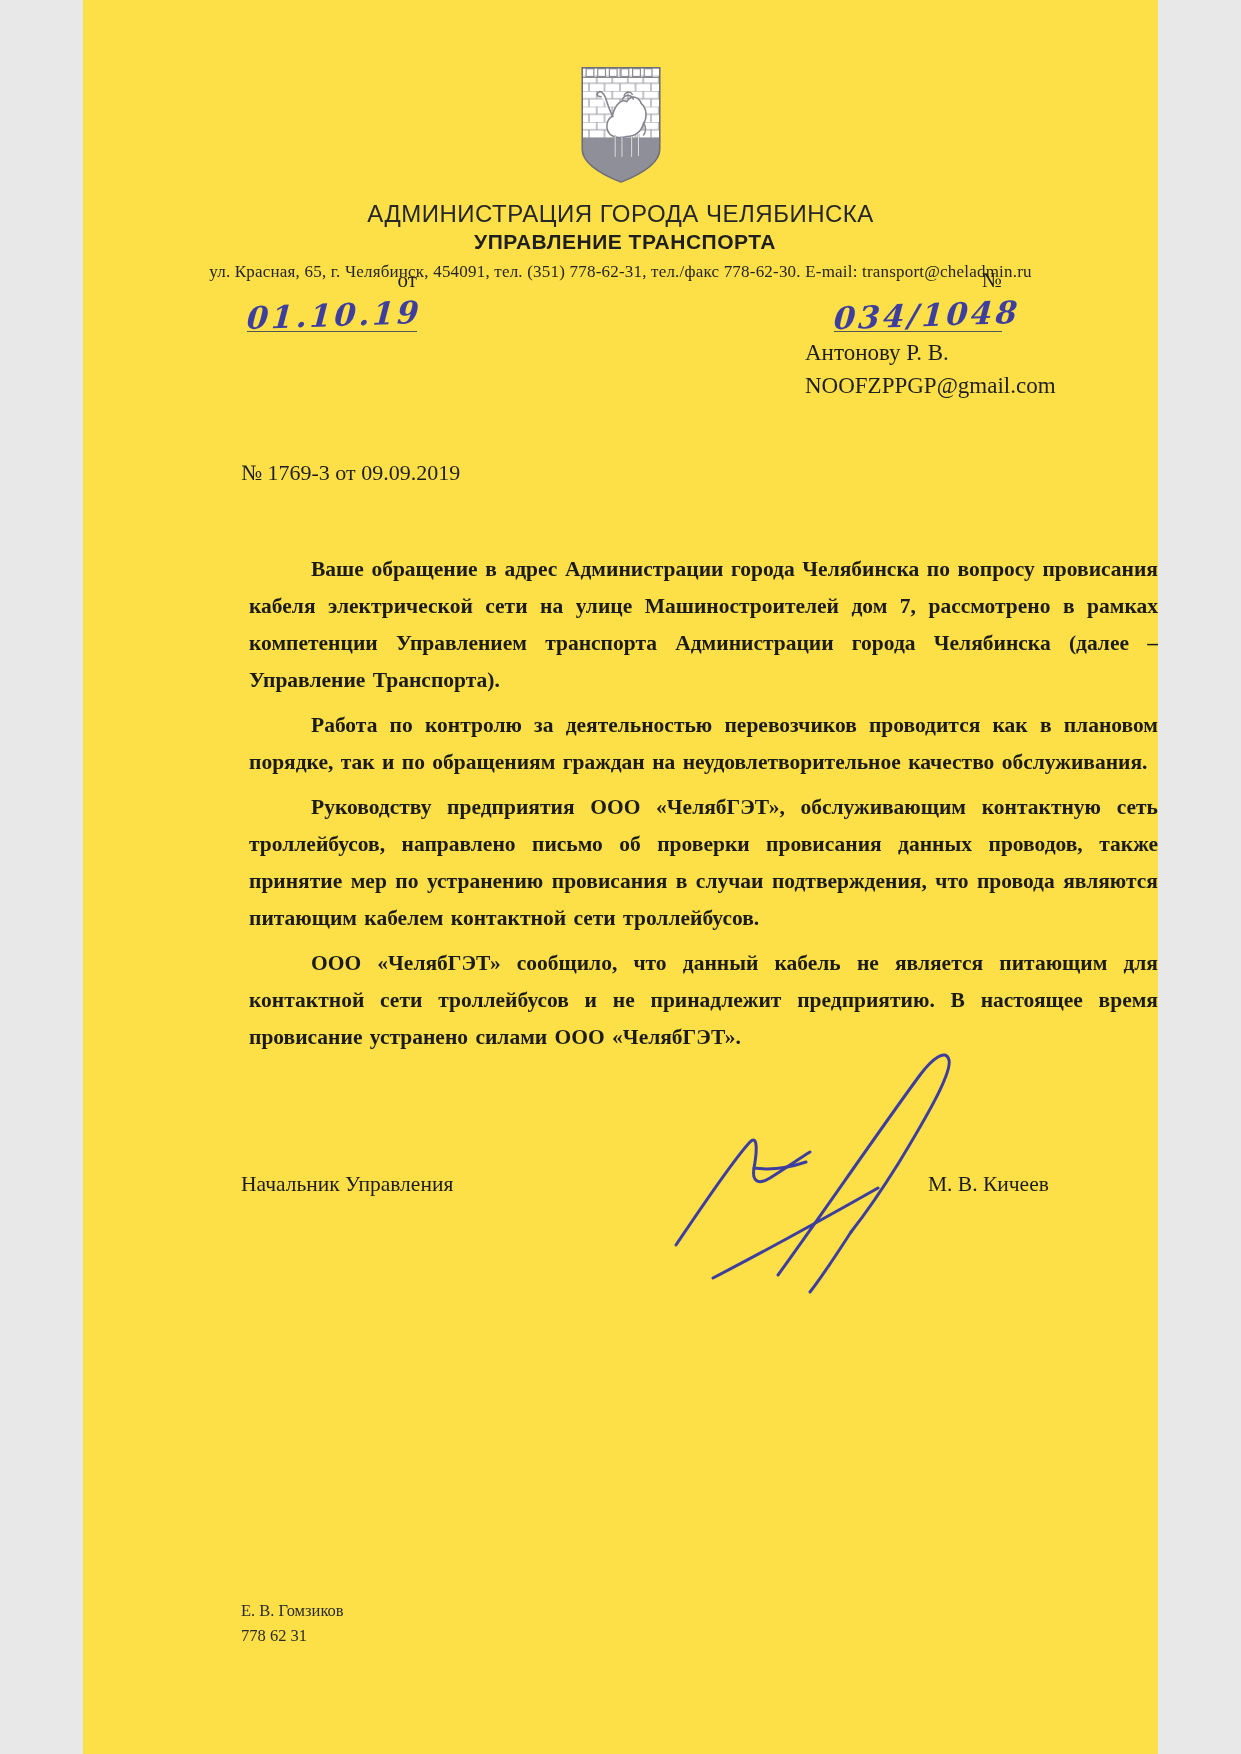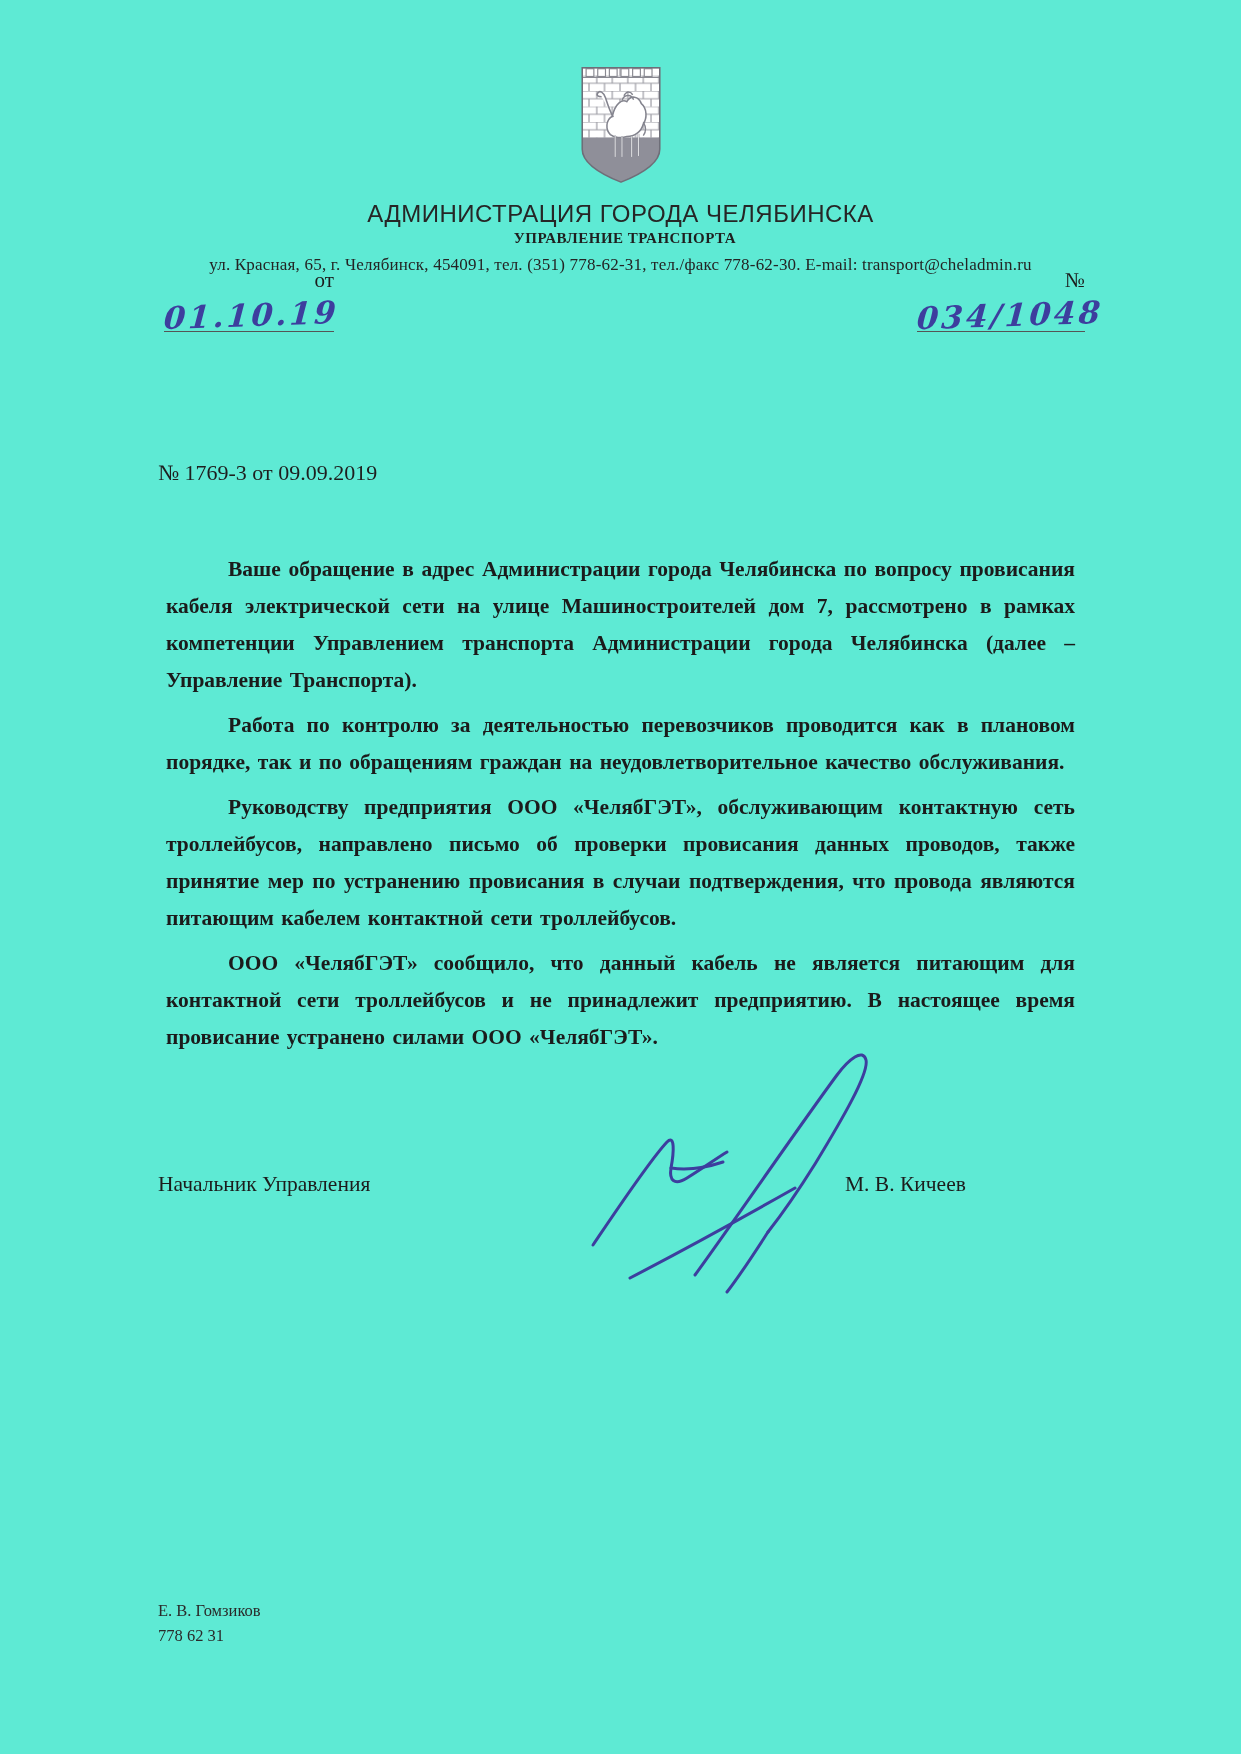--- a/index.html
+++ b/index.html
@@ -1,40 +1,40 @@
 <!DOCTYPE html>
 <html><head>
 <meta charset="utf-8">
 <style>
   html,body { margin:0; padding:0; background:#e8e8e8; }
   .page {
     position:relative;
-    width:1241px; height:1754px;
+    width:1075px; height:1754px;
     margin:0 auto;
-    background:#5eead4;
+    background:#fde047;
     font-family:"Liberation Serif", serif;
     color:#1c1c1c;
     overflow:hidden;
   }
 
   
   .letterhead {
     position:absolute; top:60px; left:0; right:0;
     text-align:center;
   }
   .emblem { display:inline-block; width:88px; height:126px; }
   .org-line1 {
     margin-top:10px;
     font-family:"Liberation Sans", sans-serif;
     font-size:24px; letter-spacing:0.5px; color:#262626;
   }
   .org-line2 {
     margin-top:2px;
-    font-family:Liberation Serif, serif;
-    font-size:15px; font-weight:bold; letter-spacing:0.5px; color:#1f1f1f;margin-left:9px;
+    font-family:Liberation Sans, sans-serif;
+    font-size:21px; font-weight:bold; letter-spacing:0.5px; color:#1f1f1f;margin-left:9px;
   }
   .address-line {
     margin-top:8px;
     font-size:17px; color:#242424; letter-spacing:0.2px;
   }
 
   
   .ref-fields {
     position:absolute; top:268px; left:158px; right:156px;
     display:flex; justify-content:space-between; align-items:flex-end;
@@ -162,20 +162,24 @@
       </span>
     </div>
     <div class="ref-field">
       <span class="label">№</span>
       <span class="fill-line num-line">
         <span class="handwriting">034/1048</span>
       </span>
     </div>
   </div>
 
+  <div class="recipient">
+    <div>Антонову Р. В.</div>
+    <div>NOOFZPPGP@gmail.com</div>
+  </div>
 
   <div class="reference-line">№ 1769-3 от 09.09.2019</div>
 
   <div class="body-text">
     <p>Ваше обращение в адрес Администрации города Челябинска по вопросу провисания кабеля электрической сети на улице Машиностроителей дом 7, рассмотрено в рамках компетенции Управлением транспорта Администрации города Челябинска (далее – Управление Транспорта).</p>
     <p>Работа по контролю за деятельностью перевозчиков проводится как в плановом порядке, так и по обращениям граждан на неудовлетворительное качество обслуживания.</p>
     <p>Руководству предприятия ООО «ЧелябГЭТ», обслуживающим контактную сеть троллейбусов, направлено письмо об проверки провисания данных проводов, также принятие мер по устранению провисания в случаи подтверждения, что провода являются питающим кабелем контактной сети троллейбусов.</p>
     <p>ООО «ЧелябГЭТ» сообщило, что данный кабель не является питающим для контактной сети троллейбусов и не принадлежит предприятию. В настоящее время провисание устранено силами ООО «ЧелябГЭТ».</p>
   </div>
 

